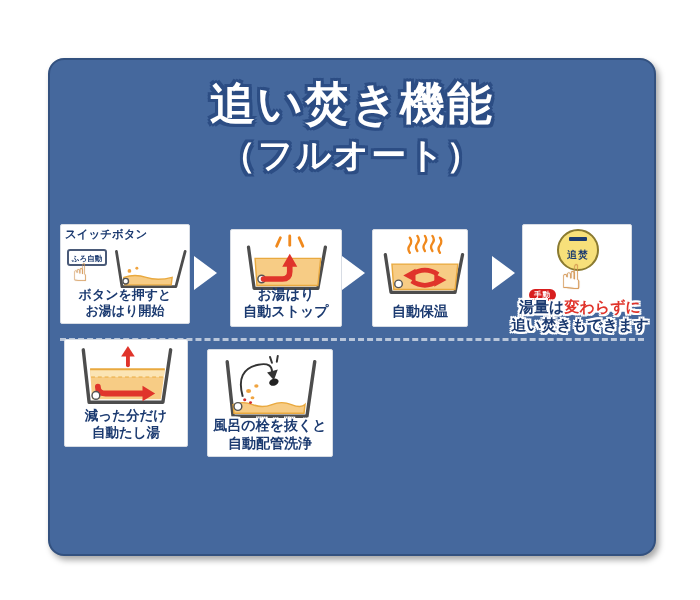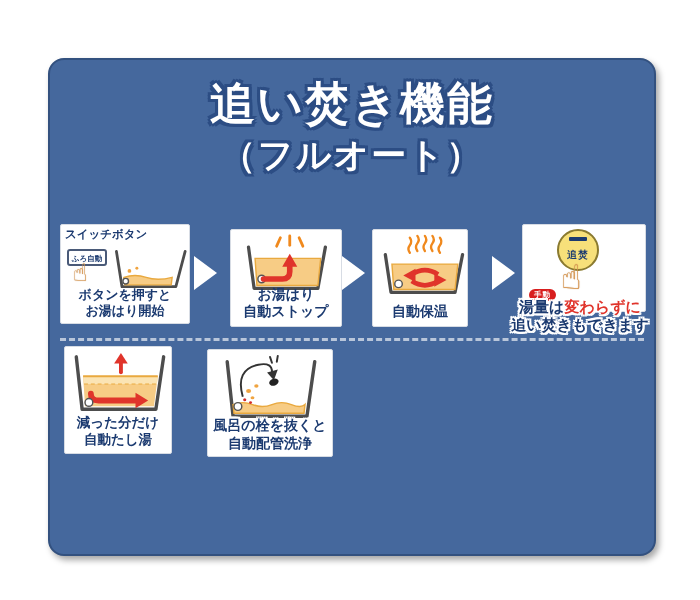--- a/index.html
+++ b/index.html
@@ -20,22 +20,22 @@
   }
   .title1{top:14px;font-size:45px;}
   .title2{top:72px;font-size:35px;}
   .panel{
     position:absolute;background:#ffffff;border:1px solid #d7dce4;border-radius:2px;
     box-sizing:border-box;
   }
   .p1{left:10px;top:164px;width:130px;height:100px;}
   .p2{left:180px;top:169px;width:112px;height:98px;}
   .p3{left:322px;top:169px;width:96px;height:98px;}
-  .p4{left:472px;top:164px;width:124px;height:88px;}
-  .p5{left:14px;top:286px;width:108px;height:108px;}
+  .p4{left:472px;top:164px;width:110px;height:88px;}
+  .p5{left:14px;top:279px;width:124px;height:108px;}
   .p6{left:157px;top:289px;width:126px;height:108px;}
   .cap{
     position:absolute;left:0;width:100%;text-align:center;color:#1B3A70;
     font-weight:bold;font-size:13px;line-height:1.22;
   }
   .p1 .heading{position:absolute;left:4px;top:2px;font-size:11.5px;color:#1B3A70;font-weight:bold;}
   .p1 .cap{bottom:4px;}
   .p2 .cap,.p3 .cap{bottom:6px;font-size:14px;}
   .p5 .cap{bottom:6px;font-size:13.5px;}
   .iconrow{position:absolute;left:0;top:16px;width:100%;height:48px;}

